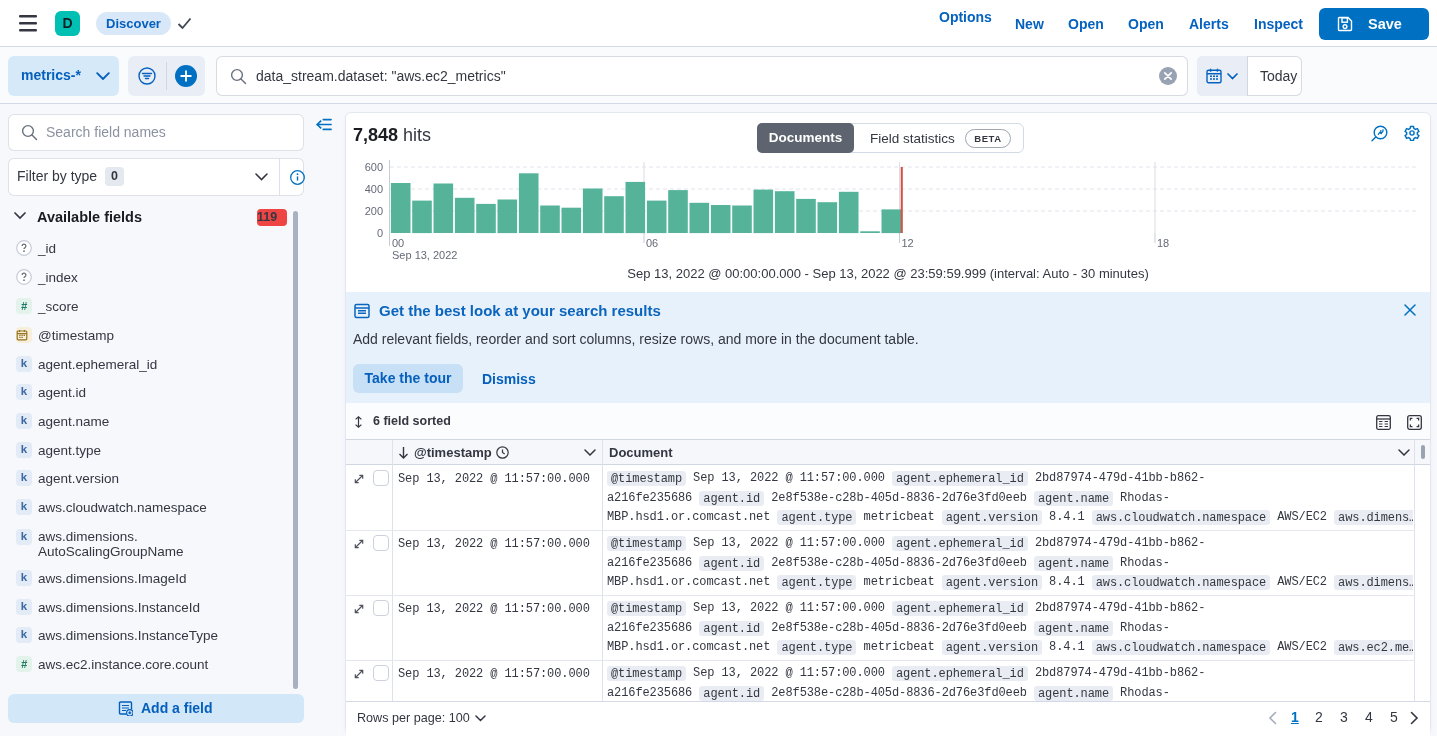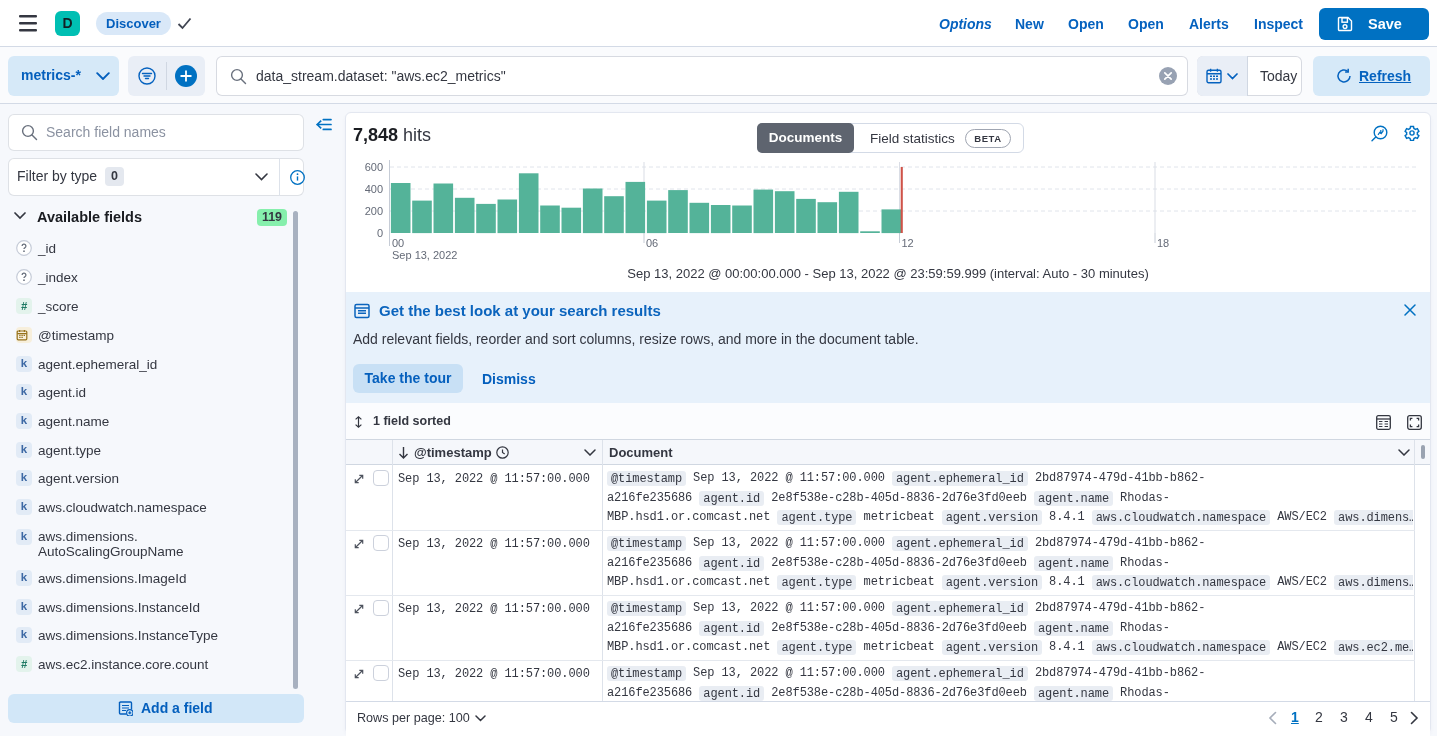--- a/index.html
+++ b/index.html
@@ -31,21 +31,21 @@
   </svg>
 
   <div class="abs" style="left:55px;top:11px;width:25px;height:25px;border-radius:6px;background:#00bfb3;color:#122025;font-weight:bold;font-size:14px;text-align:center;line-height:25px;">D</div>
 
   <div class="abs" style="left:96px;top:12px;height:23px;border-radius:12px;background:#d9e8f8;color:#045fbd;font-weight:bold;font-size:13px;line-height:23px;padding:0 10px;">Discover</div>
 
   <svg class="abs" style="left:177px;top:17px;" width="15" height="13" viewBox="0 0 15 13">
       <path d="M1.5 7 L5.5 11 L13.5 1.5" fill="none" stroke="#404552" stroke-width="1.8"></path>
     </svg>
 
-  <div class="abs link" style="left:939px;top:16px;font-style:italic;">Options</div>
+  <div class="abs link" style="left:939px;top:9px;">Options</div>
   <div class="abs link" style="left:1015px;top:16px;">New</div>
   <div class="abs link" style="left:1068px;top:16px;">Open</div>
   <div class="abs link" style="left:1128px;top:16px;">Open</div>
   <div class="abs link" style="left:1189px;top:16px;">Alerts</div>
   <div class="abs link" style="left:1254px;top:16px;">Inspect</div>
 
   <div class="abs" style="left:1319px;top:8px;width:110px;height:32px;border-radius:6px;background:#0071c2;color:#fff;font-weight:bold;font-size:14.5px;line-height:32px;text-align:center;">
     <svg class="abs" style="left:18px;top:8px;" width="16" height="16" viewBox="0 0 16 16">
         <path d="M1.5 2.5 a1 1 0 0 1 1-1 H11 l3.5 3.5 V13.5 a1 1 0 0 1 -1 1 H2.5 a1 1 0 0 1 -1-1 Z" fill="none" stroke="#fff" stroke-width="1.4"></path>
         <rect x="5" y="1.8" width="5.4" height="4.4" fill="none" stroke="#fff" stroke-width="1.4"></rect>
@@ -96,27 +96,20 @@
         <path d="M4.6 0.8 v3 M11.4 0.8 v3 M1 5.8 h14" stroke="#0562bf" stroke-width="1.4"></path>
         <path d="M4 8.2 h2 M7 8.2 h2 M10 8.2 h2 M4 11 h2 M7 11 h2 M10 11 h2" stroke="#0562bf" stroke-width="1.5"></path>
       </svg>
       <svg class="abs" style="left:30px;top:17px;" width="11" height="7" viewBox="0 0 11 7">
           <path d="M1 1 L5.5 5.5 L10 1" fill="none" stroke="#0562bf" stroke-width="1.7" stroke-linecap="round"></path>
         </svg>
     </div>
     <span class="abs" style="left:63px;top:12px;font-size:14px;color:#343741;">Today</span>
   </div>
 
-  <div class="abs" style="left:1313px;top:9px;width:117px;height:40px;border-radius:6px;background:#d6e9f8;">
-    <svg class="abs" style="left:23px;top:12px;" width="16" height="16" viewBox="0 0 16 16">
-        <path d="M14 8 a6 6 0 1 1 -2-4.5" fill="none" stroke="#0562bf" stroke-width="1.5"></path>
-        <path d="M12.2 0.8 v3.1 h-3.1" fill="none" stroke="#0562bf" stroke-width="1.5"></path>
-      </svg>
-    <span class="abs" style="left:46px;top:12px;color:#0562bf;font-weight:bold;font-size:14px;text-decoration:underline;">Refresh</span>
-  </div>
 </div>
 
 <div class="abs" style="left:8px;top:114px;width:296px;height:37px;border-radius:6px;background:#fff;box-shadow:inset 0 0 0 1px rgba(32,51,86,0.15);">
   <svg class="abs" style="left:13px;top:10px;" width="17" height="17" viewBox="0 0 17 17">
       <circle cx="7" cy="7" r="5.4" fill="none" stroke="#69707d" stroke-width="1.4"></circle>
       <path d="M11 11 L15.5 15.5" stroke="#69707d" stroke-width="1.4" stroke-linecap="round"></path>
       <path d="M4.5 9.4 a5.4 5.4 0 0 0 1.5 1.5" stroke="#fff" stroke-width="1.6" fill="none"></path>
     </svg>
   <span class="abs" style="left:38px;top:10px;font-size:14px;color:#8b92a1;">Search field names</span>
 </div>
@@ -137,21 +130,21 @@
       <circle cx="7.5" cy="7.5" r="6.8" fill="none" stroke="#0071c2" stroke-width="1.3"></circle>
       <path d="M7.5 6.4 v4.2" stroke="#0071c2" stroke-width="1.4"></path>
       <circle cx="7.5" cy="4.2" r="0.9" fill="#0071c2"></circle>
     </svg>
 </div>
 
 <svg class="abs" style="left:14px;top:212px;" width="12" height="8" viewBox="0 0 12 8">
     <path d="M1 1 L6 6 L11 1" fill="none" stroke="#343741" stroke-width="1.7" stroke-linecap="round"></path>
   </svg>
 <span class="abs" style="left:37px;top:209px;font-size:14.5px;font-weight:bold;color:#1a1c21;">Available fields</span>
-<div class="abs" style="left:257px;top:209px;width:30px;height:17px;background:#86efac;border-radius:4px;font-size:12.5px;font-weight:bold;color:#343741;text-align:center;line-height:17px;">119</div>
+<div class="abs" style="left:257px;top:209px;width:30px;height:17px;background:#ef4444;border-radius:4px;font-size:12.5px;font-weight:bold;color:#343741;text-align:left;line-height:17px;">119</div>
 
 <div class="abs" style="left:293px;top:211px;width:5px;height:478px;background:#a8b1c0;border-radius:3px;"></div>
 
 <div id="fieldlist">
   <div class="tok tq" style="top:240px;">
       <svg width="16" height="16" viewBox="0 0 16 16">
         <circle cx="8" cy="8" r="7.3" fill="#fff" stroke="#c6ccd8" stroke-width="1.2"></circle>
         <path d="M6.1 6.1 a1.9 1.9 0 1 1 2.7 1.7 c-0.6 0.3 -0.8 0.6 -0.8 1.2" fill="none" stroke="#69707d" stroke-width="1.3"></path>
         <circle cx="8" cy="11.2" r="0.85" fill="#69707d"></circle>
       </svg>
@@ -292,21 +285,21 @@
     <span class="abs" style="left:136px;top:79px;font-size:14px;font-weight:bold;color:#045fbd;">Dismiss</span>
     <svg class="abs" style="left:1058px;top:12px;" width="12" height="12" viewBox="0 0 12 12">
         <path d="M1 1 L11 11 M11 1 L1 11" stroke="#0071c2" stroke-width="1.5" stroke-linecap="round"></path>
       </svg>
   </div>
 
   <div class="abs" style="left:346px;top:403px;width:1084px;height:36px;background:#fbfcfe;"></div>
   <svg class="abs" style="left:354px;top:416px;" width="9" height="12" viewBox="0 0 9 12">
       <path d="M4.5 1.2 v9.6 M1.6 3.4 L4.5 0.8 L7.4 3.4 M1.6 8.6 L4.5 11.2 L7.4 8.6" fill="none" stroke="#343741" stroke-width="1.2"></path>
     </svg>
-  <span class="abs" style="left:373px;top:414px;font-size:12.5px;font-weight:bold;color:#343741;">1 field sorted</span>
+  <span class="abs" style="left:373px;top:414px;font-size:12.5px;font-weight:bold;color:#343741;">6 field sorted</span>
   <svg class="abs" style="left:1376px;top:415px;" width="15" height="15" viewBox="0 0 15 15">
       <rect x="0.7" y="0.7" width="13.6" height="13.6" rx="1.5" fill="none" stroke="#343741" stroke-width="1.3"></rect>
       <path d="M0.7 4 h13.6" stroke="#343741" stroke-width="1.3"></path>
       <path d="M3 6.5 h3.4 M8.6 6.5 h3.4 M3 9 h3.4 M8.6 9 h3.4 M3 11.5 h3.4 M8.6 11.5 h3.4" stroke="#343741" stroke-width="1.1"></path>
     </svg>
   <svg class="abs" style="left:1407px;top:415px;" width="15" height="15" viewBox="0 0 15 15">
       <rect x="0.7" y="0.7" width="13.6" height="13.6" rx="2" fill="none" stroke="#343741" stroke-width="1.3"></rect>
       <path d="M3.4 5.4 V3.4 h2 M9.6 3.4 h2 v2 M11.6 9.6 v2 h-2 M5.4 11.6 h-2 v-2" fill="none" stroke="#343741" stroke-width="1.3"></path>
     </svg>
 

